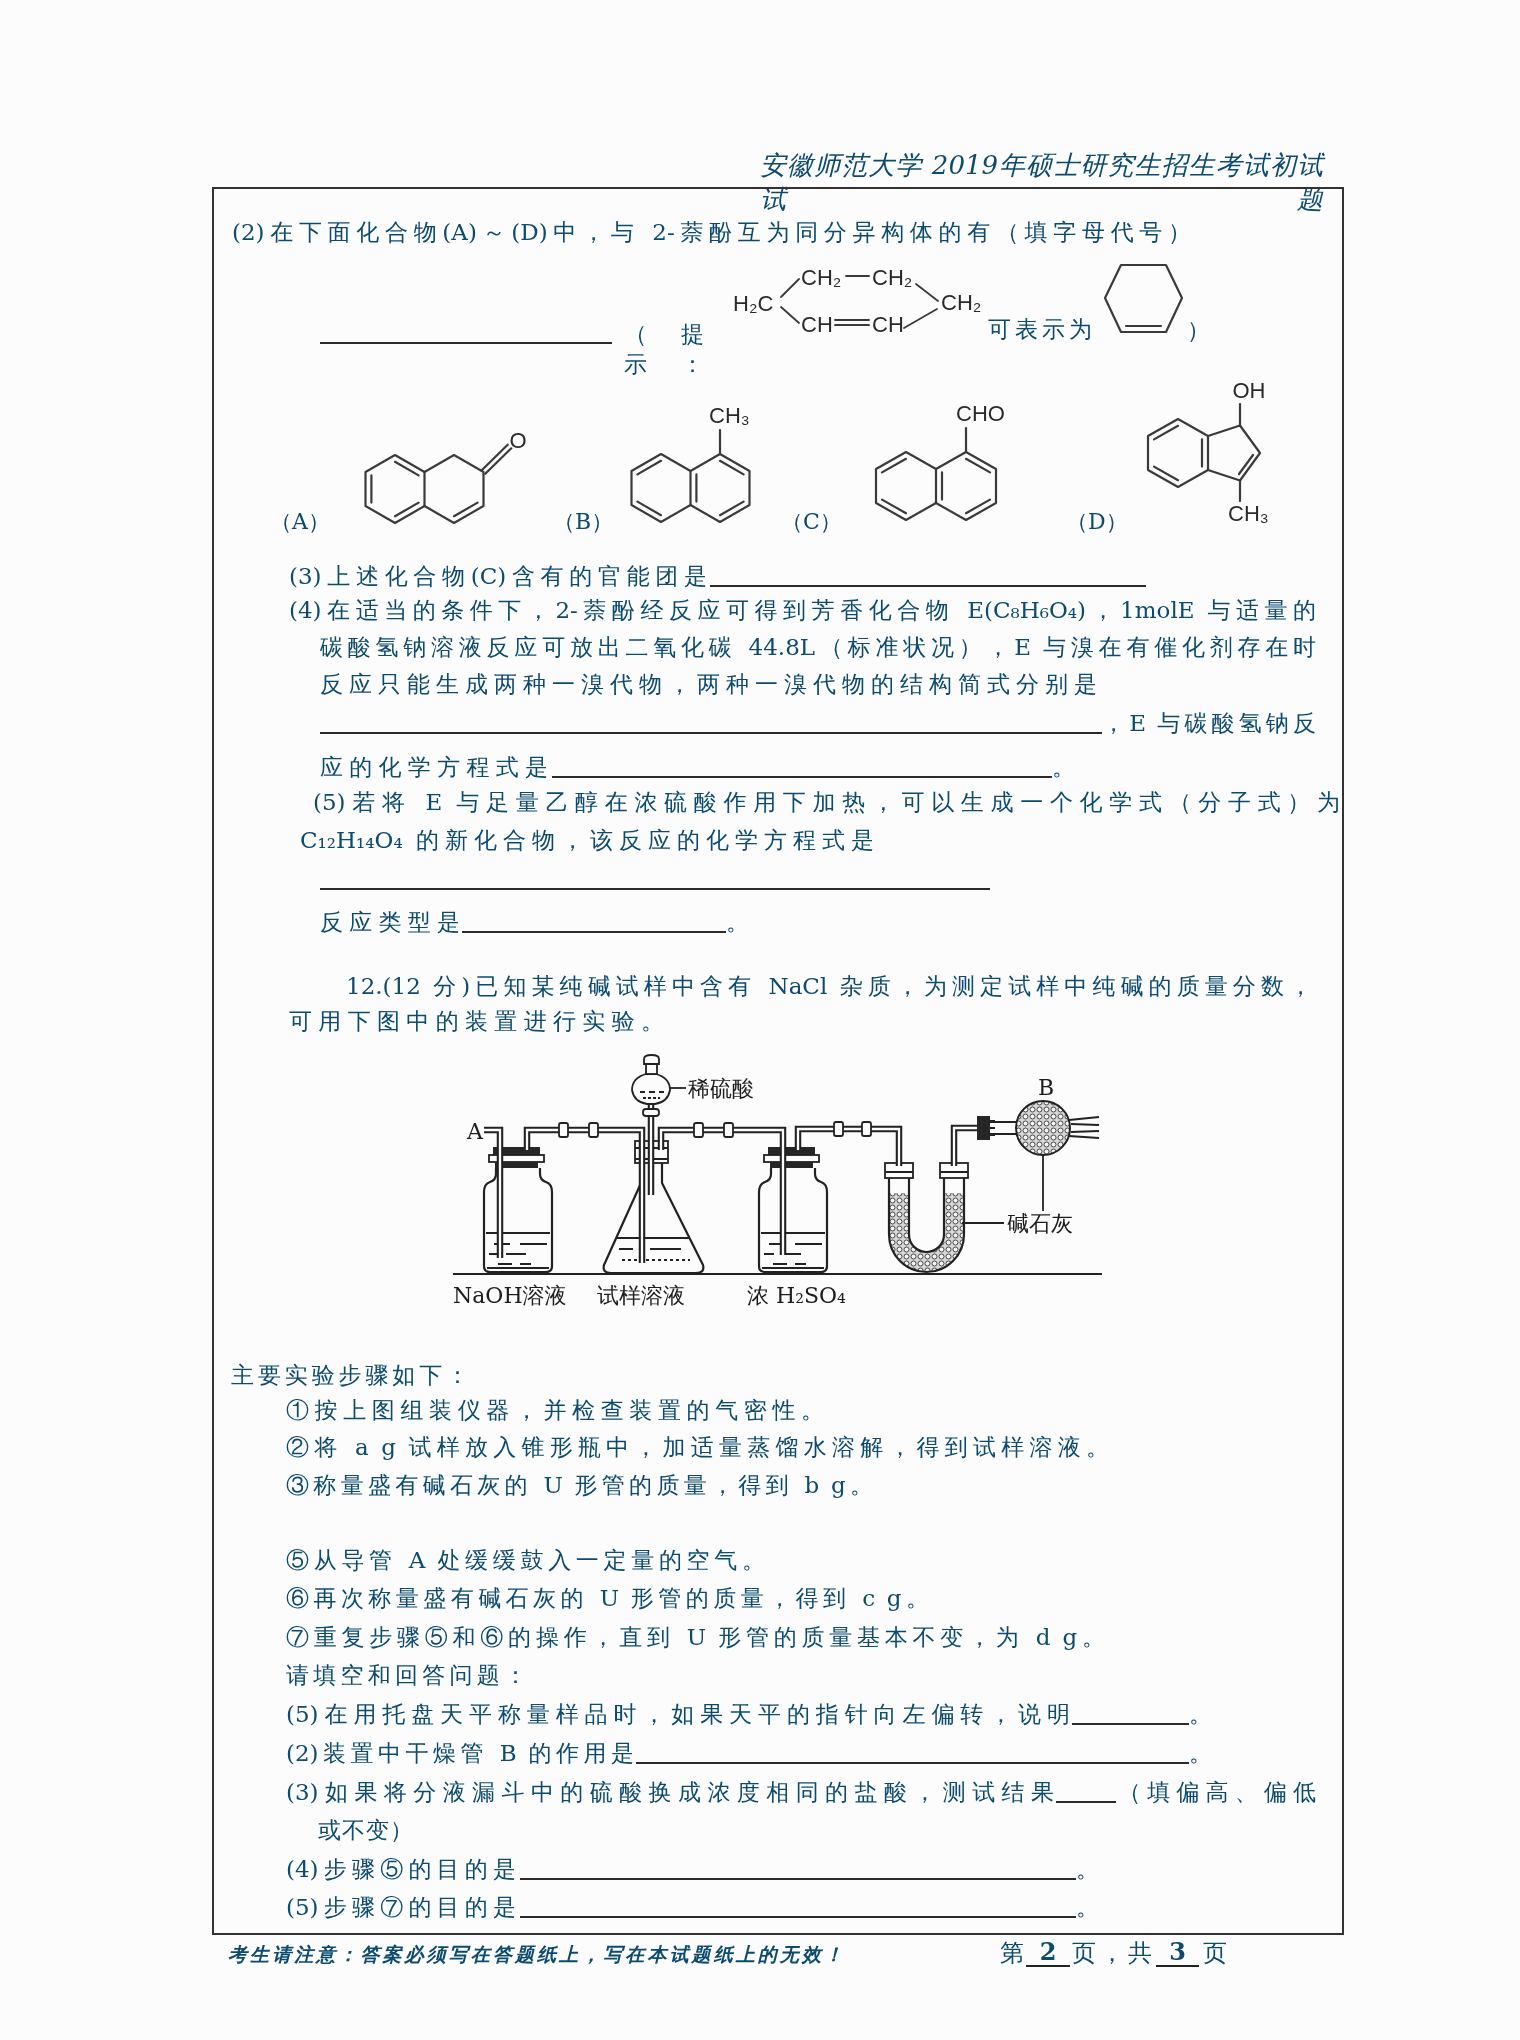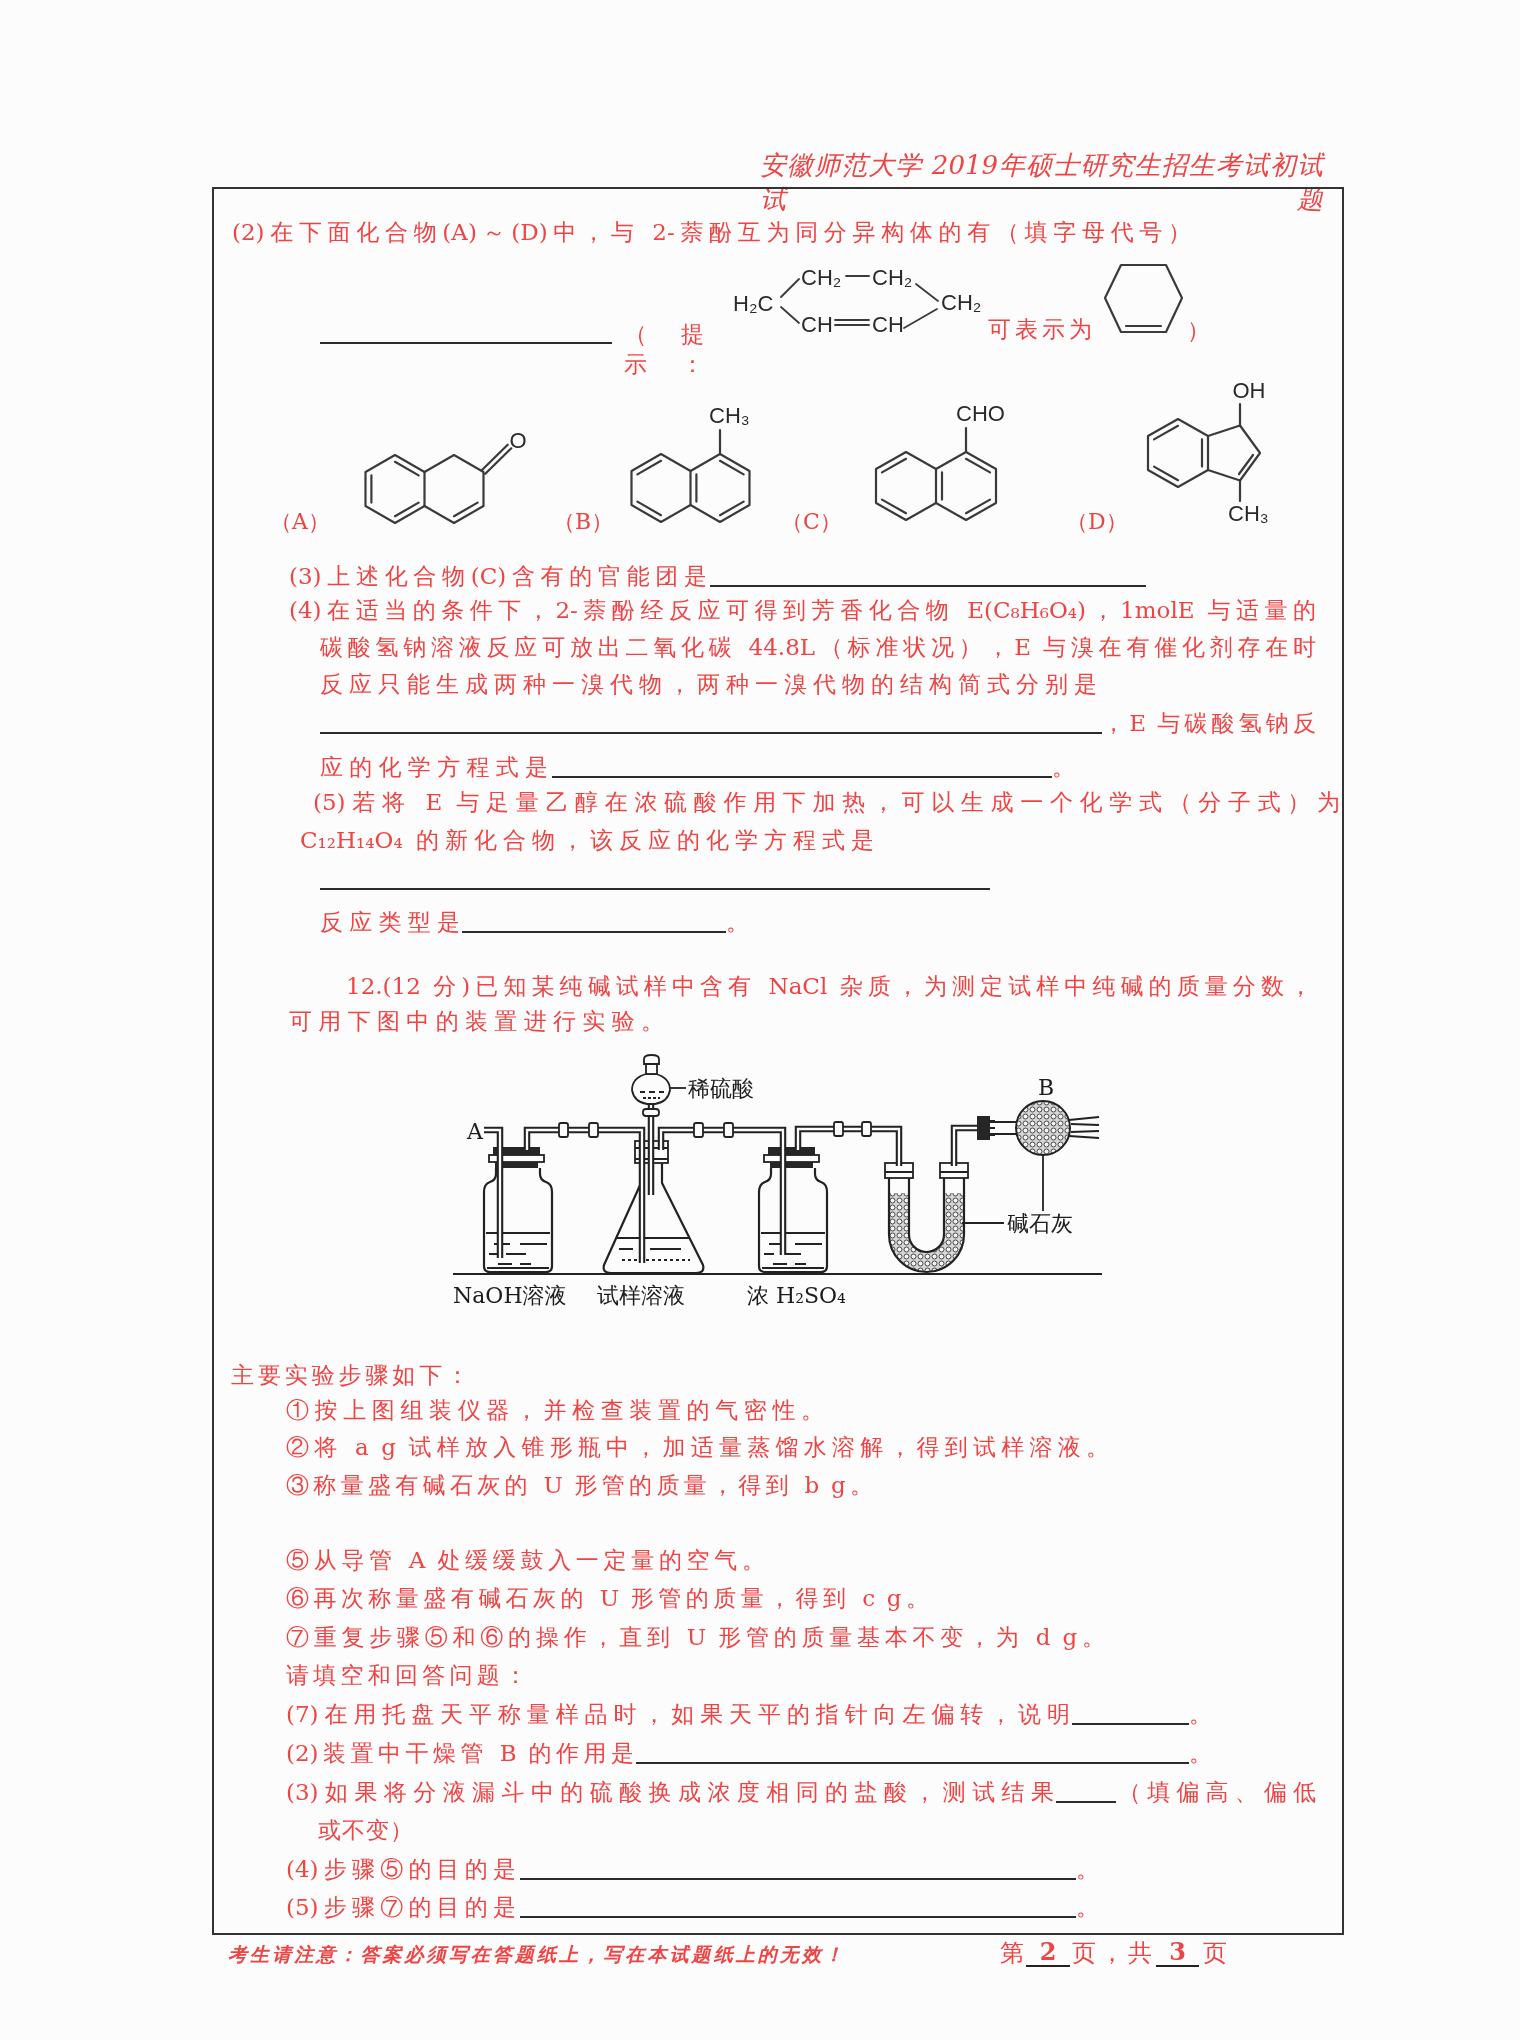--- a/index.html
+++ b/index.html
@@ -1,18 +1,18 @@
 <!DOCTYPE html>
 <html><head>
 <meta charset="utf-8">
 <style>
   html, body { margin:0; padding:0; background:#ffffff; }
   #page {
     position:relative; width:1520px; height:2040px; overflow:hidden;
-    background:#fcfcfc; color:#ef4444;
+    background:#fcfcfc; color:#0c4a6e;
     font-family:"DejaVu Serif","Liberation Serif",serif;
   }
   .frame { position:absolute; left:212px; top:187px; width:1128px; height:1744px;
            border:2px solid #333; }
   .hdr { position:absolute; left:760px; top:148px; width:563px; height:34px; line-height:34px;
          font-size:26px; font-style:italic; text-align:justify; text-align-last:justify; }
   .ln { position:absolute; height:30px; line-height:30px; font-size:23px;
         display:flex; align-items:flex-start; }
   .j { display:inline-block; flex:none; text-align:justify; text-align-last:justify; height:30px; }
   .t { display:inline-block; flex:none; height:30px; }
@@ -126,21 +126,21 @@
       <span class="j" style="width:643px;">⑥再次称量盛有碱石灰的 U 形管的质量，得到 c g。</span>
     </div>
   <div class="ln" style="left:286px;top:1622px;">
       <span class="j" style="width:819px;">⑦重复步骤⑤和⑥的操作，直到 U 形管的质量基本不变，为 d g。</span>
     </div>
 
   <div class="ln" style="left:286px;top:1660px;">
     <span class="j" style="width:241px;">请填空和回答问题：</span>
   </div>
   <div class="ln" style="left:286px;top:1699px;">
-    <span class="j" style="width:784px;">(7)在用托盘天平称量样品时，如果天平的指针向左偏转，说明</span>
+    <span class="j" style="width:784px;">(5)在用托盘天平称量样品时，如果天平的指针向左偏转，说明</span>
     <span class="blank" style="width:117px;margin-left:2px;"></span>
     <span class="t">。</span>
   </div>
   <div class="ln" style="left:286px;top:1738px;">
     <span class="j" style="width:348px;">(2)装置中干燥管 B 的作用是</span>
     <span class="blank" style="width:553px;margin-left:2px;"></span>
     <span class="t">。</span>
   </div>
   <div class="ln" style="left:286px;top:1777px;">
     <span class="j" style="width:768px;">(3)如果将分液漏斗中的硫酸换成浓度相同的盐酸，测试结果</span>

